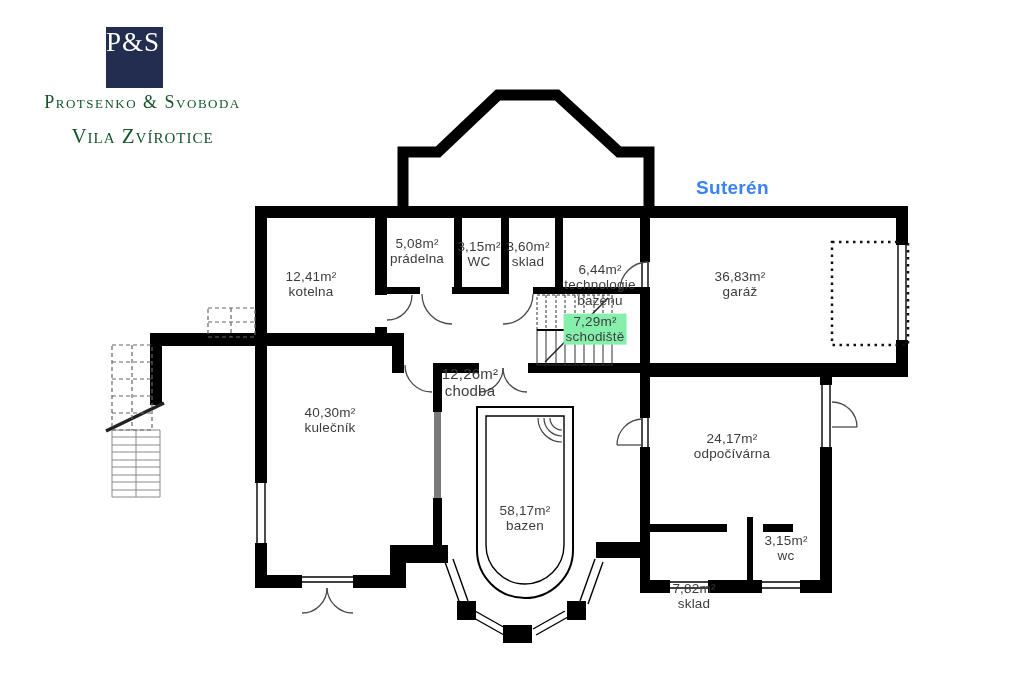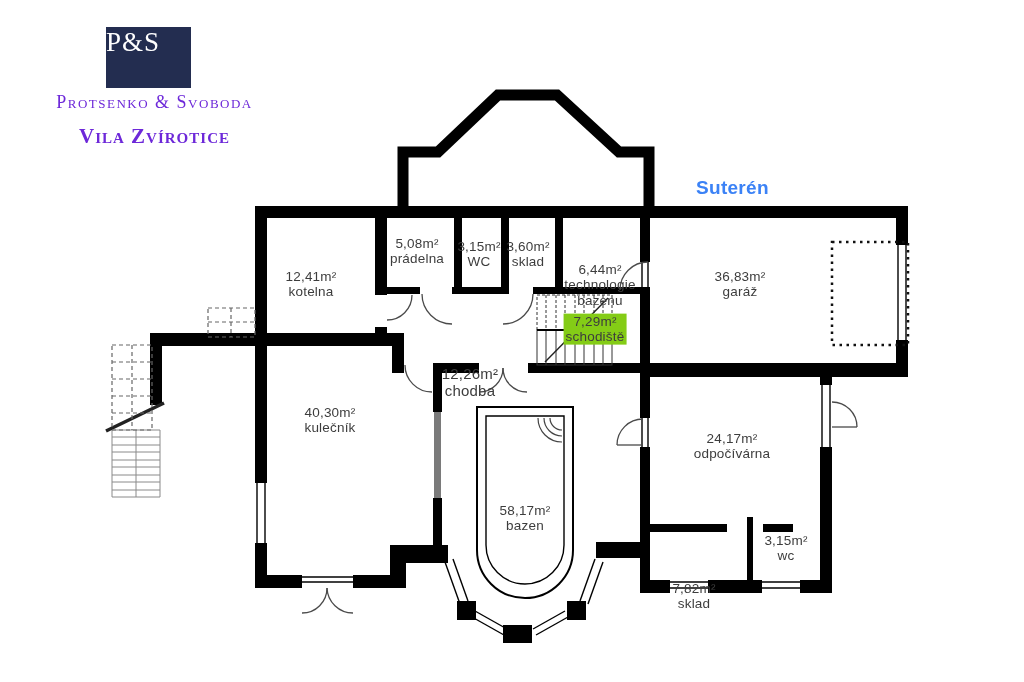--- a/index.html
+++ b/index.html
@@ -1,32 +1,32 @@
 <!DOCTYPE html>
 <html><head>
 <meta charset="utf-8">
 <style>
   html,body{margin:0;padding:0;background:#fff;}
   #stage{position:relative;width:1024px;height:682px;background:#ffffff;overflow:hidden;
          font-family:"Liberation Sans",sans-serif;}
   
-  .logo-square{position:absolute;left:106px;top:27px;width:85px;height:61px;
+  .logo-square{position:absolute;left:106px;top:27px;width:57px;height:61px;
 ime               display:flex;align-items:center;justify-content:center;}
   .logo-square span{font-family:"Liberation Serif",serif;color:#fff;font-size:27px;letter-spacing:1px;}
-  .brand-line{position:absolute;left:12px;width:285px;text-align:center;
-              font-family:"Liberation Serif",serif;color:#6d28d9;}
+  .brand-line{position:absolute;left:0;width:285px;text-align:center;
+              font-family:"Liberation Serif",serif;color:#14532d;}
   .brand-company{top:92px;font-size:18px;font-variant:small-caps;letter-spacing:1.5px;}
-  .brand-project{top:124px;font-size:21px;font-weight:bold;font-variant:small-caps;letter-spacing:1px;}
+  .brand-project{top:124px;font-size:21px;font-weight:normal;font-variant:small-caps;letter-spacing:1px;}
   .floor-title{position:absolute;left:696px;top:177px;font-size:19px;font-weight:bold;color:#3b82f6;letter-spacing:.3px;}
   
   svg{position:absolute;left:0;top:0;}
   .room-label{position:absolute;transform:translate(-50%,-50%);text-align:center;
               font-size:13.5px;line-height:1.14;color:#3d3d3d;white-space:nowrap;letter-spacing:.2px;}
   .room-label.wrap{white-space:normal;width:86px;}
-  .room-label.boxed{background:#84cc16;padding:0 2px;}
+  .room-label.boxed{background:#86efac;padding:0 2px;}
 </style>
 </head>
 <body>
 
 <div id="stage">
 
   <div class="logo-square" style="background:#232d50;">
     <span>P&amp;S</span>
   </div>
   <div class="brand-line brand-company">Protsenko &amp; Svoboda</div>

